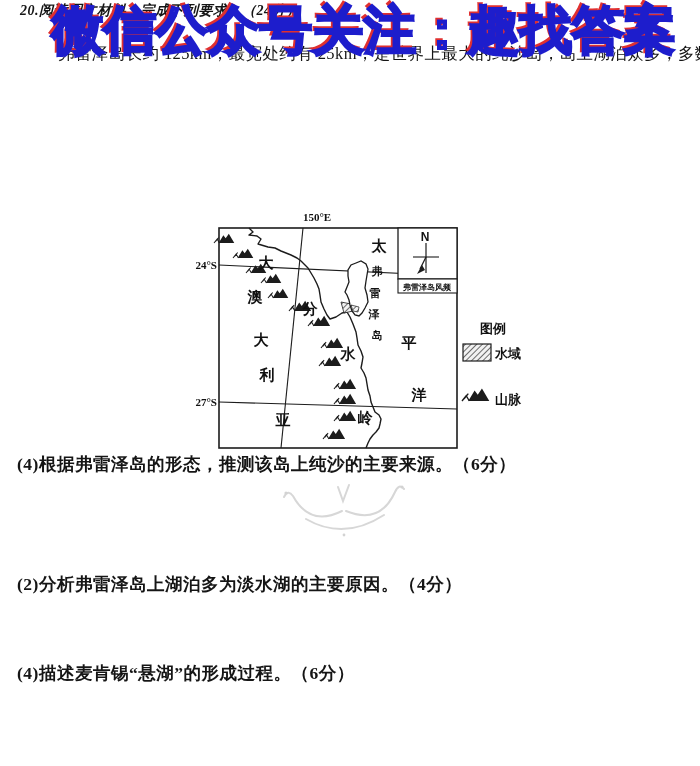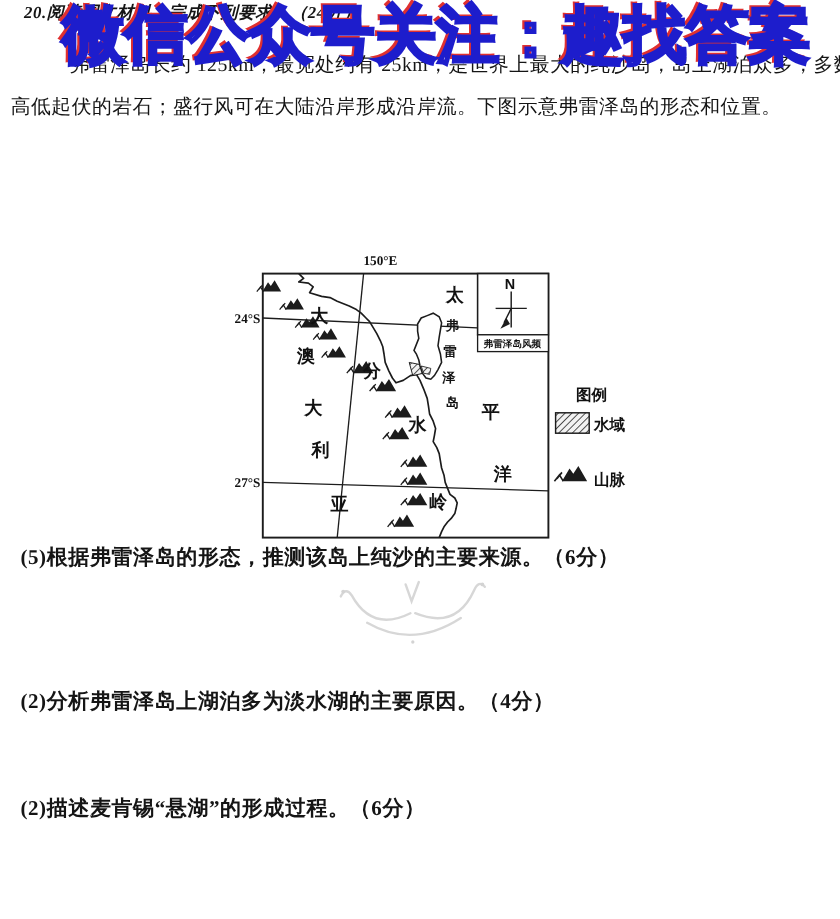--- a/index.html
+++ b/index.html
@@ -37,21 +37,20 @@
 
 <div class="abs q-header">20.阅读图文材料，完成下列要求。（24分）</div>
 
 <div class="abs watermark">
   <span class="wm-layer wm-red">微信公众号关注：趣找答案</span>
   <span class="wm-layer wm-blue">微信公众号关注：趣找答案</span>
 </div>
 
 <div class="abs para">
   <div class="para-line first">弗雷泽岛长约 125km，最宽处约有 25km，是世界上最大的纯沙岛，岛上湖泊众多，多数</div>
-  <div class="para-line">高低起伏的岩石；盛行风可在大陆沿岸形成沿岸流。下图示意弗雷泽岛的形态和位置。</div>
 </div>
 
 <div class="abs map-wrap">
 <svg width="440" height="255" viewBox="0 0 440 255">
   <defs>
     <pattern id="hatch" width="4" height="4" patternUnits="userSpaceOnUse" patternTransform="rotate(45)">
       <rect width="4" height="4" fill="#f2f2f2"></rect>
       <line x1="0" y1="0" x2="0" y2="4" stroke="#333" stroke-width="1.4"></line>
     </pattern>
     <g id="mtn">
@@ -139,33 +138,33 @@
   <g>
     <text x="302" y="128" text-anchor="middle" class="legend-label">图例</text>
     <rect x="272" y="139" width="28" height="17" fill="url(#hatch)" stroke="#1c1c1c" stroke-width="1.2"></rect>
     <text x="304" y="153" class="legend-label">水域</text>
     <use href="#mtn" transform="translate(271,196) scale(1.05)"></use>
     <text x="304" y="199" class="legend-label">山脉</text>
   </g>
 </svg>
 </div>
 
-<div class="abs question q1">(5)根据弗雷泽岛的形态，推测该岛上纯沙的主要来源。（6分）</div>
+<div class="abs question q1">(4)根据弗雷泽岛的形态，推测该岛上纯沙的主要来源。（6分）</div>
 
 <div class="abs artifact">
   <svg width="132" height="62" viewBox="0 0 132 62">
     <g fill="none" stroke="#c2c2c2" stroke-width="2" stroke-linecap="round">
       <path d="M60,6 L65,20 L71,4"></path>
       <path d="M6,16 Q10,8 15,15 Q32,46 64,30"></path>
       <path d="M126,8 Q121,2 117,11 Q102,44 68,30"></path>
       <path d="M28,38 Q66,60 106,34"></path>
     </g>
     <g fill="#bdbdbd">
       <circle cx="8" cy="12" r="1.6"></circle>
         <circle cx="124" cy="6" r="1.6"></circle>
         <circle cx="66" cy="54" r="1.4"></circle>
     </g>
   </svg>
 </div>
 
 <div class="abs question q2">(2)分析弗雷泽岛上湖泊多为淡水湖的主要原因。（4分）</div>
 
-<div class="abs question q3">(2)描述麦肯锡“悬湖”的形成过程。（6分）</div>
+<div class="abs question q3">(4)描述麦肯锡“悬湖”的形成过程。（6分）</div>
 
 </body></html>

